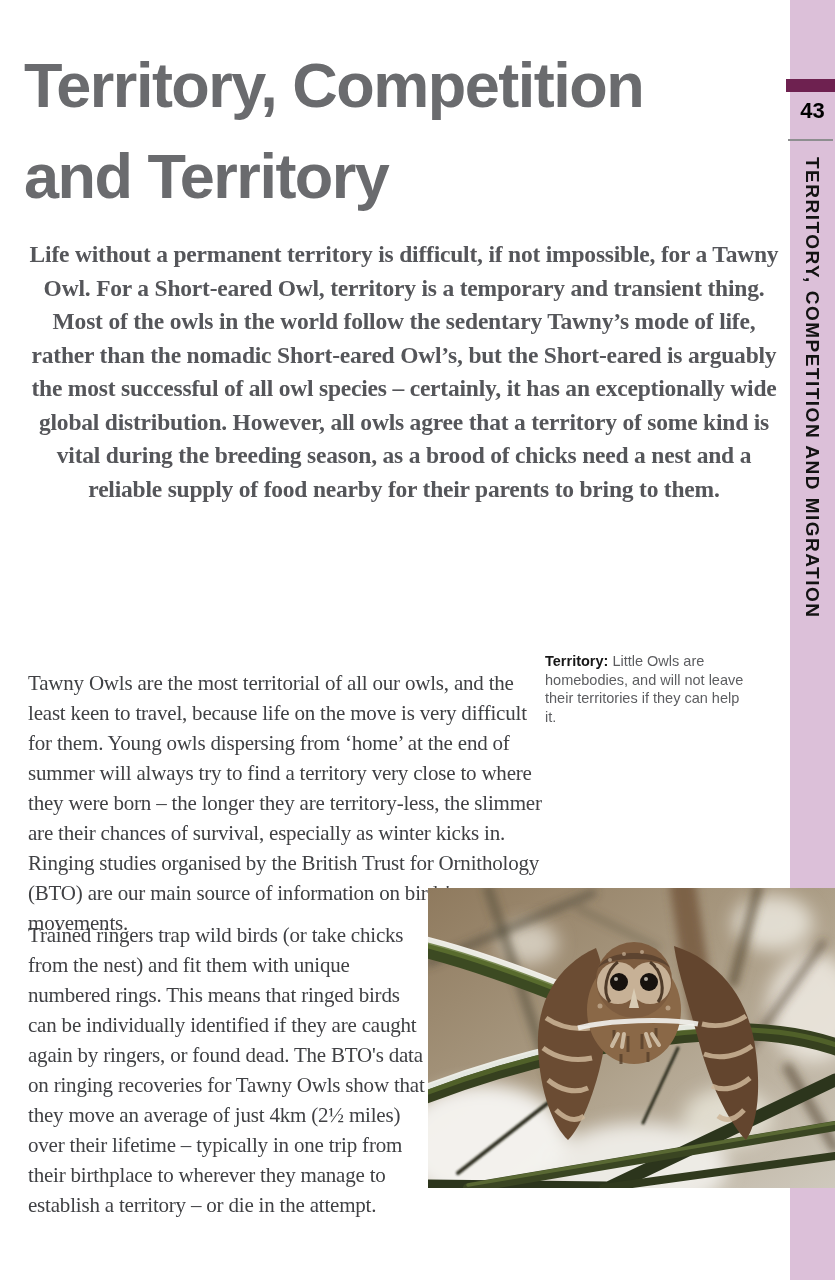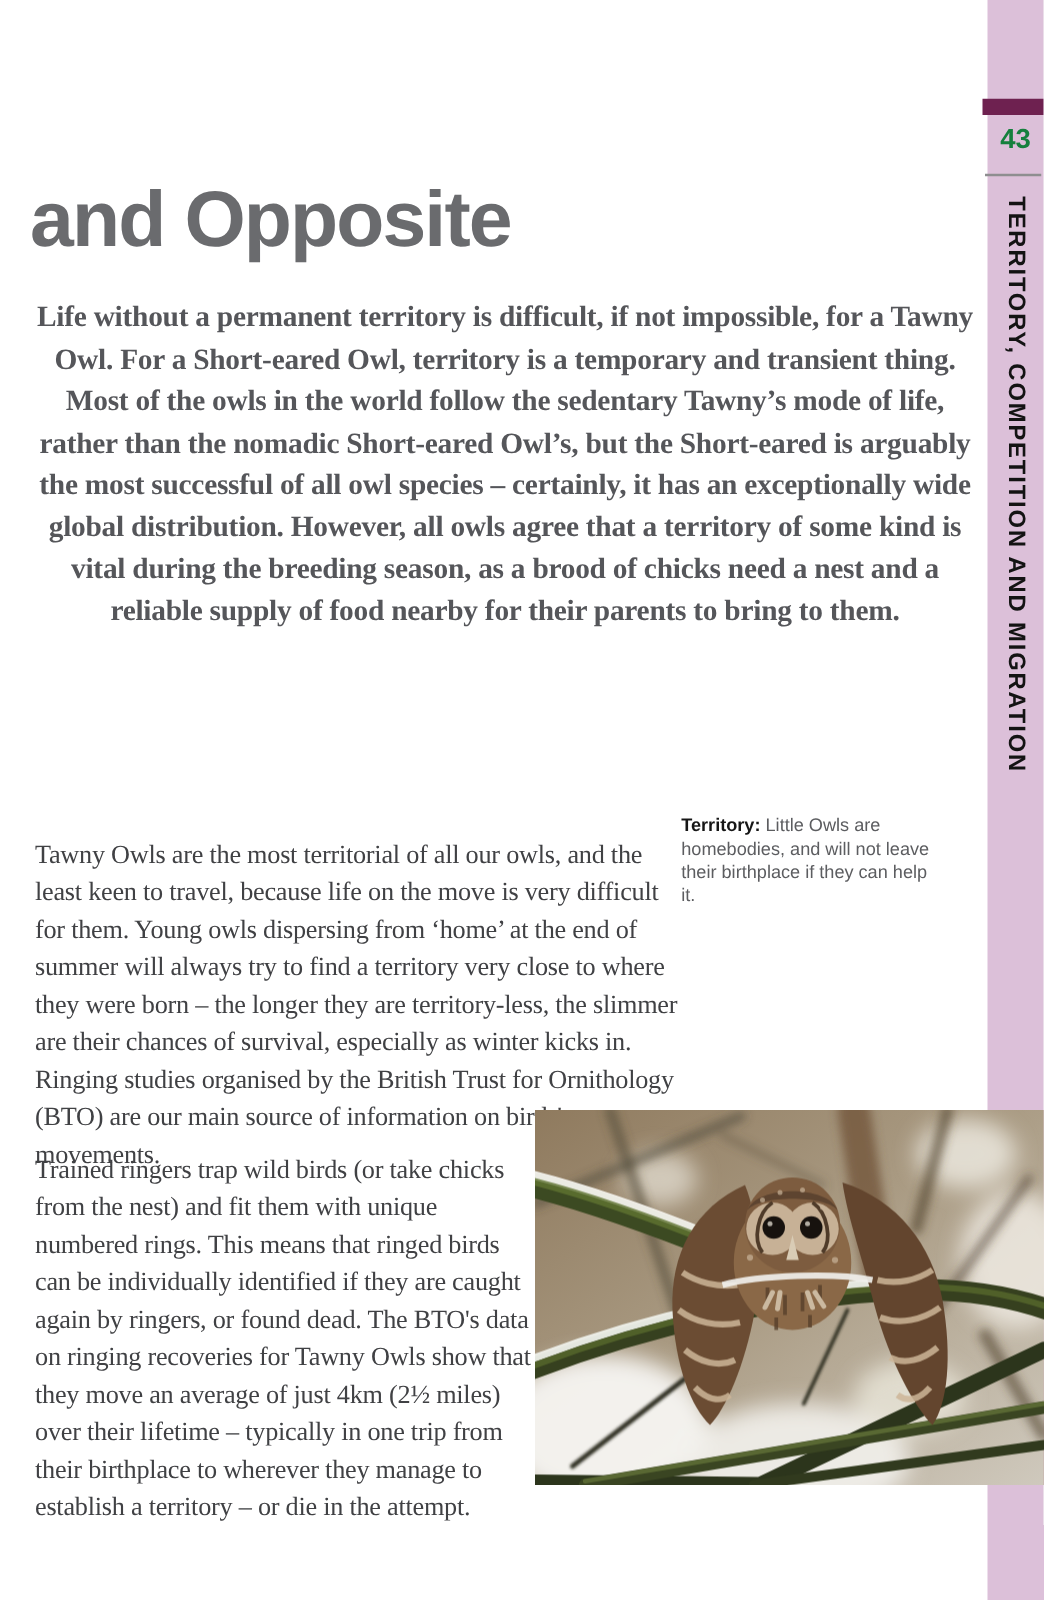--- a/index.html
+++ b/index.html
@@ -20,48 +20,49 @@
 
   
   .caption{font-family:"Liberation Sans",sans-serif;font-size:14.5px;line-height:18.5px;color:#5c5d60;}
   .caption b{color:#161616;font-weight:700;}
   .caption-opposite{left:545px;top:652px;width:208px;}
   .caption-below{left:545px;top:790px;width:214px;}
 
   
   .strip{left:790px;top:0;width:45px;height:1280px;background:#dcc0d9;}
   .maroon-bar{left:786px;top:79px;width:49px;height:13px;background:#6e2150;}
-  .page-number{left:790px;top:98px;width:45px;text-align:center;font-weight:700;font-size:22px;color:#15803d;font-family:"Liberation Sans",sans-serif;}
+  .page-number{left:790px;top:98px;width:45px;text-align:center;font-weight:700;font-size:22px;color:#000000;font-family:"Liberation Sans",sans-serif;}
   .strip-rule{left:788px;top:139px;width:45px;height:2px;background:#8e8e90;}
   .vertical-title{left:790px;top:157px;width:45px;height:560px;writing-mode:vertical-rl;line-height:45px;font-weight:700;font-size:19px;letter-spacing:1.5px;color:#131313;font-family:"Liberation Sans",sans-serif;white-space:nowrap;}
 
   
   .photo{left:428px;top:888px;width:407px;height:300px;overflow:hidden;background:#9b8468;}
   .photo svg{display:block;}
 </style>
 </head>
 <body>
 
 <div class="page">
 
   <div class="abs strip"></div>
   <div class="abs maroon-bar"></div>
   <div class="abs page-number">43</div>
   <div class="abs strip-rule"></div>
   <div class="abs vertical-title">TERRITORY, COMPETITION AND MIGRATION</div>
 
-  <div class="abs chapter-title" style="top:145px;">and Opposite</div>
+  <div class="abs chapter-title" style="top:54px;">Territory, Competition</div>
+  <div class="abs chapter-title" style="top:145px;">and Territory</div>
 
   <div class="abs intro">Life without a permanent territory is difficult, if not impossible, for a Tawny Owl. For a Short-eared Owl, territory is a temporary and transient thing. Most of the owls in the world follow the sedentary Tawny’s mode of life, rather than the nomadic Short-eared Owl’s, but the Short-eared is arguably the most successful of all owl species – certainly, it has an exceptionally wide global distribution. However, all owls agree that a territory of some kind is vital during the breeding season, as a brood of chicks need a nest and a reliable supply of food nearby for their parents to bring to them.</div>
 
 
   <div class="abs body-text body-wide">Tawny Owls are the most territorial of all our owls, and the least keen to travel, because life on the move is very difficult for them. Young owls dispersing from ‘home’ at the end of summer will always try to find a territory very close to where they were born – the longer they are territory-less, the slimmer are their chances of survival, especially as winter kicks in. Ringing studies organised by the British Trust for Ornithology (BTO) are our main source of information on birds' movements.</div>
   <div class="abs body-text body-narrow">Trained ringers trap wild birds (or take chicks from the nest) and fit them with unique numbered rings. This means that ringed birds can be individually identified if they are caught again by ringers, or found dead. The BTO's data on ringing recoveries for Tawny Owls show that they move an average of just 4km (2½ miles) over their lifetime – typically in one trip from their birthplace to wherever they manage to establish a territory – or die in the attempt.</div>
 
-  <div class="abs caption caption-opposite"><b>Territory:</b><span> Little Owls are homebodies, and will not leave their birthplace if they can help it.</span></div>
+  <div class="abs caption caption-opposite"><b>Territory:</b><span> Little Owls are homebodies, and will not leave their territories if they can help it.</span></div>
 
   <div class="abs photo">
     <svg width="407" height="300" viewBox="0 0 407 300" xmlns="http://www.w3.org/2000/svg">
       <defs>
         <linearGradient id="bg" x1="0" y1="0" x2="1" y2="1">
           <stop offset="0" stop-color="#8f7a5e"></stop>
           <stop offset="0.45" stop-color="#a99a82"></stop>
           <stop offset="1" stop-color="#cfc9bd"></stop>
         </linearGradient>
         <filter id="blurBig" x="-40%" y="-40%" width="180%" height="180%">

